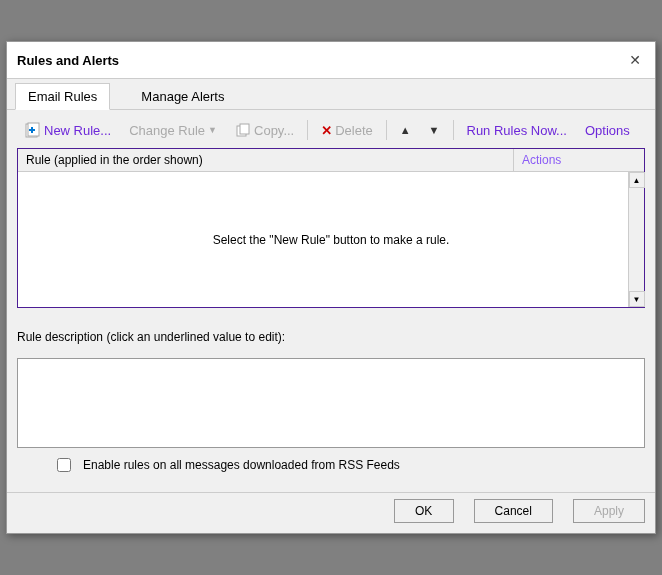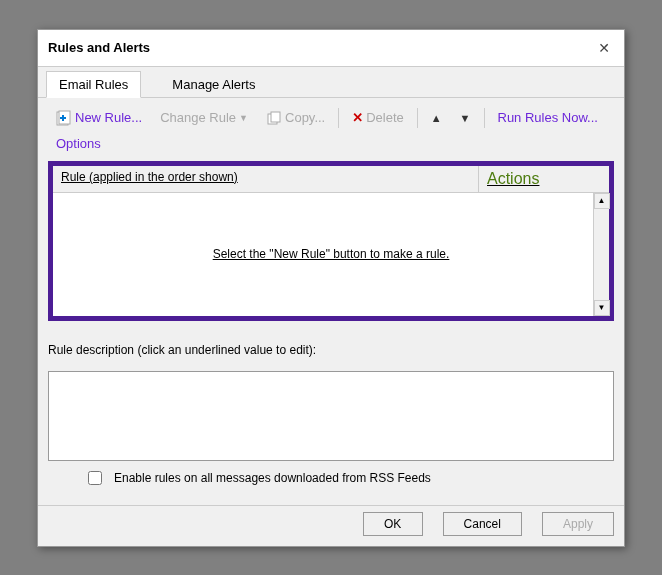--- a/index.html
+++ b/index.html
@@ -13,21 +13,21 @@
     body {
       background: #808080;
       display: flex;
       align-items: center;
       justify-content: center;
       width: 662px;
       height: 575px;
     }
 
     .dialog {
-      width: 588px;
+      width: 650px;
       background: #f0f0f0;
       border: 1px solid #999;
       box-shadow: 2px 2px 8px rgba(0,0,0,0.4);
     }
 
     .title-bar {
       background: #ffffff;
       border-bottom: 1px solid #ccc;
       padding: 8px 10px;
       display: flex;
@@ -122,48 +122,47 @@
     .toolbar-icon {
       width: 16px;
       height: 16px;
       display: flex;
       align-items: center;
       justify-content: center;
       font-size: 11px;
     }
 
     .rule-list-container {
-      border: 5px solid #4c1d95;
+      border: 1px solid #4c1d95;
       background: #ffffff;
       margin-bottom: 22px;
       height: 160px;
       display: flex;
       flex-direction: column;
-      text-decoration: underline;
     }
 
     .rule-list-header {
       display: flex;
       background: #f0f0f0;
       border-bottom: 1px solid #ccc;
     }
 
     .rule-col-rule {
       flex: 1;
       padding: 4px 8px;
       font-size: 12px;
       color: #000;
       border-right: 1px solid #ccc;
     }
 
     .rule-col-actions {
       width: 130px;
       padding: 4px 8px;
-      font-size: 16px;
-      color: #4d7c0f;
+      font-size: 12px;
+      color: #8b5cf6;
     }
 
     .rule-list-body {
       flex: 1;
       display: flex;
       align-items: center;
       justify-content: center;
       position: relative;
     }
 

